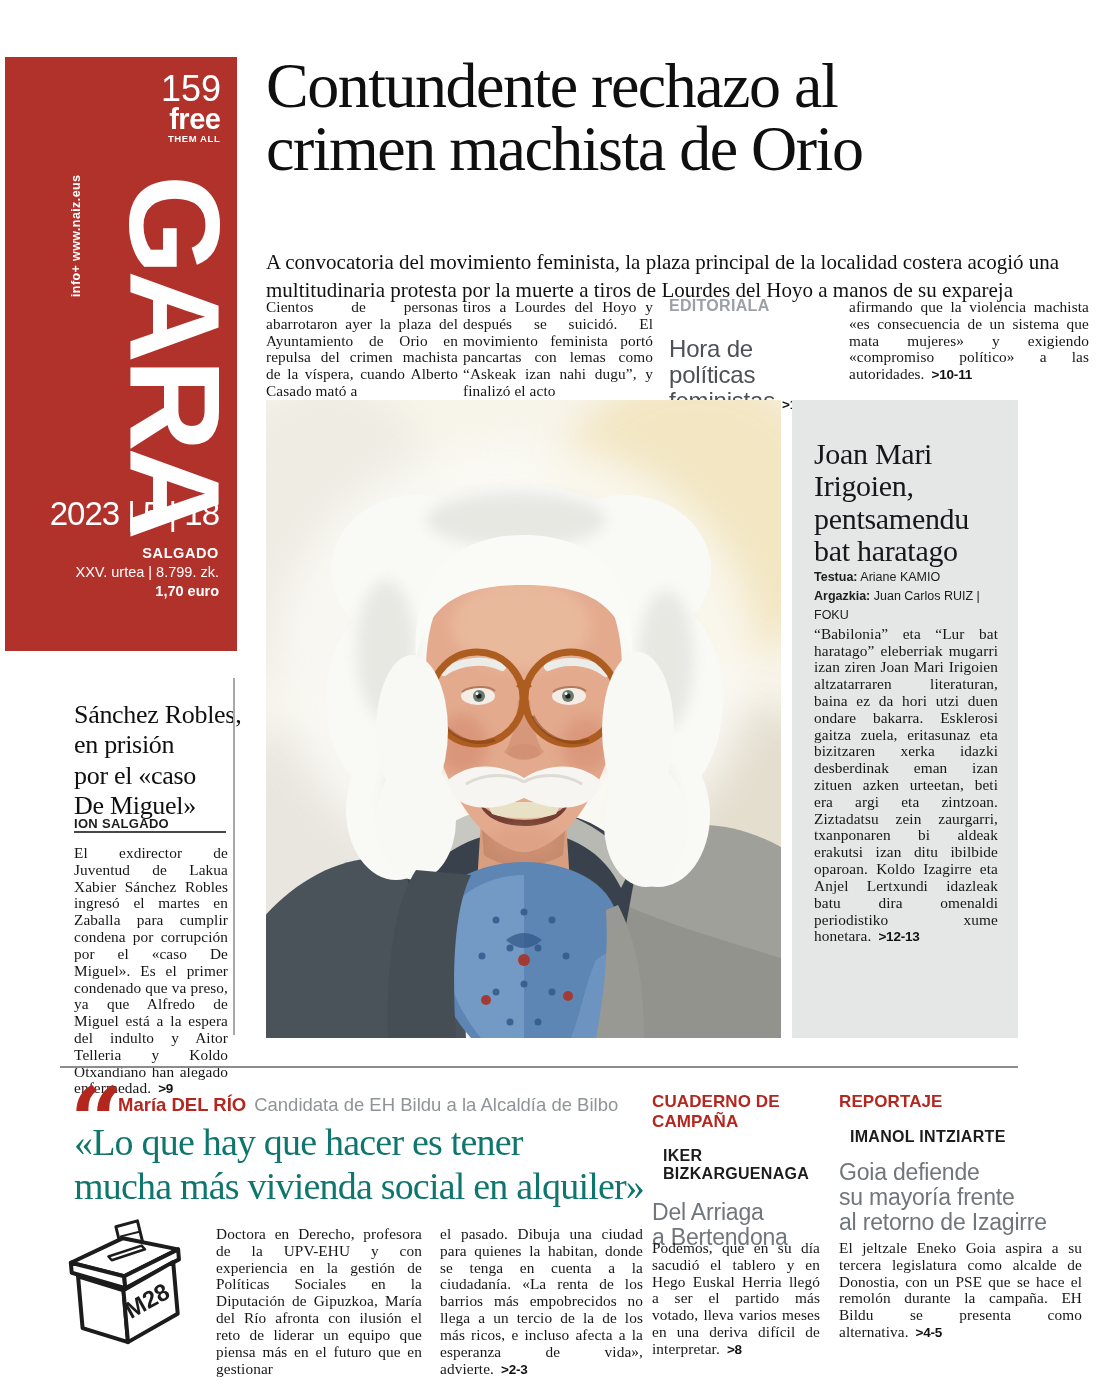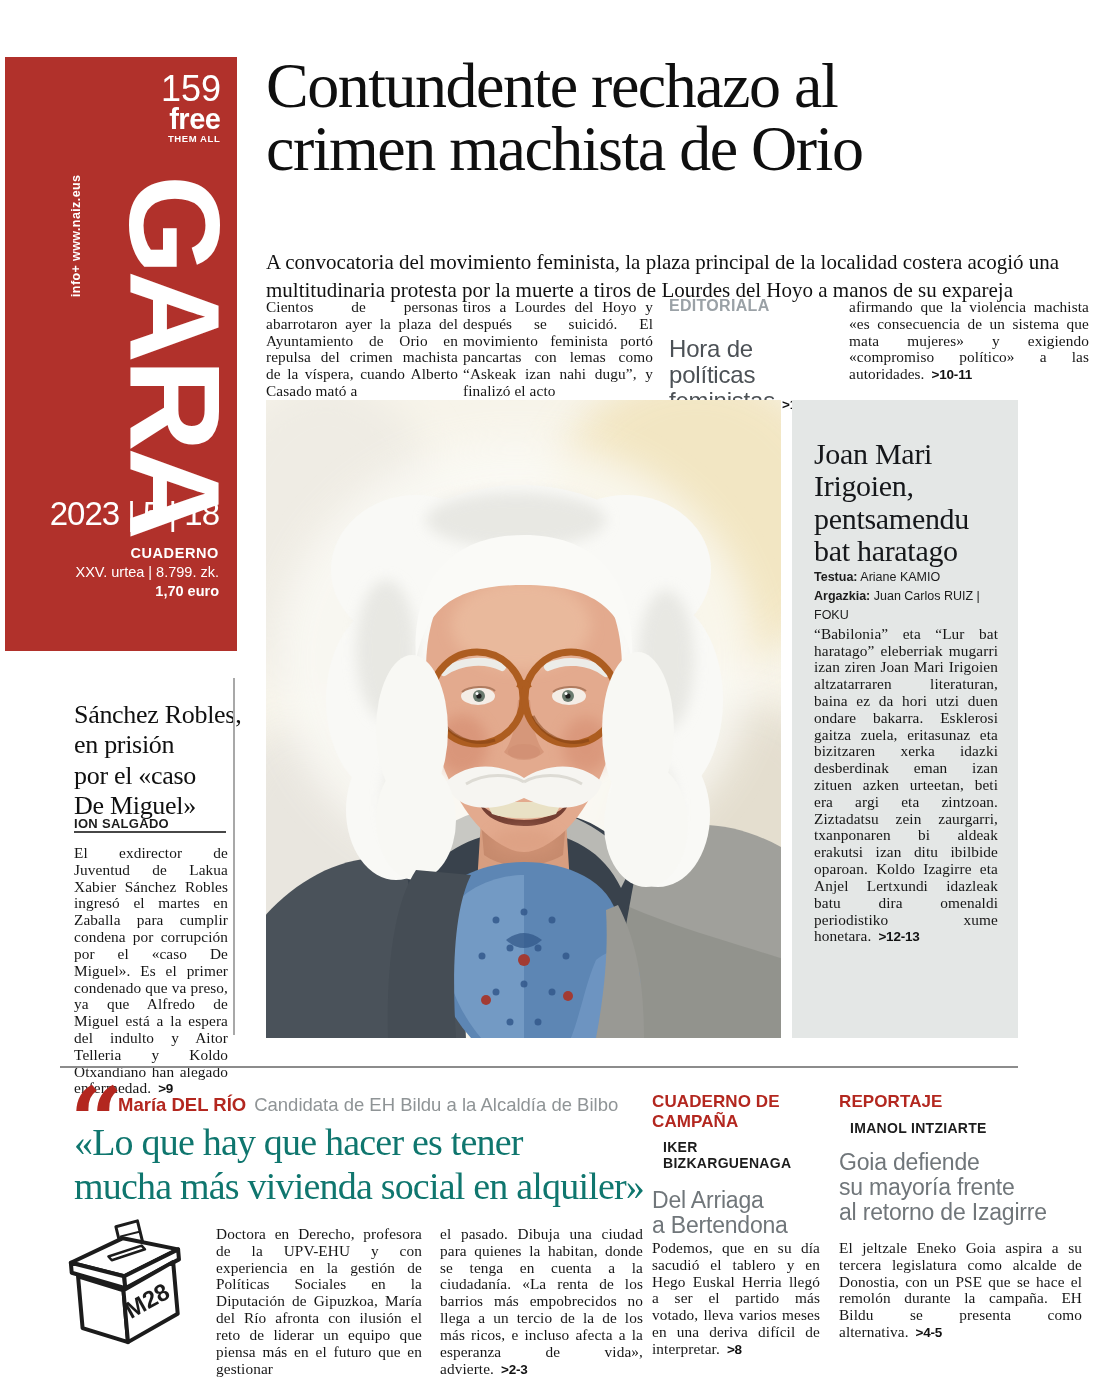--- a/index.html
+++ b/index.html
@@ -66,22 +66,22 @@
   .who-name{font-weight:700;color:#b3271f;}
   .who-role{color:#8f9496;margin-left:8px;font-weight:400;}
   .quote{left:74px;top:1120px;width:640px;font-size:38px;line-height:1.16;letter-spacing:-.8px;color:#0f766e;}
   .ballot{left:55px;top:1218px;width:145px;height:135px;}
   .int-col1{left:216px;top:1226px;width:206px;}
   .int-col2{left:440px;top:1226px;width:203px;}
 
   
   .kicker-red{font-family:"Liberation Sans",sans-serif;font-weight:700;font-size:17px;line-height:1.15;
               color:#b3271f;letter-spacing:.1px;}
-  .promo-byline{font-family:"Liberation Sans",sans-serif;font-weight:700;font-size:14px;color:#1c1c1c;
-                letter-spacing:.3px;margin-top:8px;padding-left:11px;}
+  .promo-byline{font-family:"Liberation Sans",sans-serif;font-weight:700;font-size:16px;color:#1c1c1c;
+                letter-spacing:.3px;margin-top:16px;padding-left:11px;}
   .promo-title{font-family:"Liberation Sans",sans-serif;font-size:23px;line-height:1.1;color:#70767a;
                letter-spacing:-.2px;}
   .campaign{left:652px;top:1092px;width:168px;}
   .campaign-title{margin-top:17px;}
   .campaign-body{position:absolute;left:652px;top:1240px;width:168px;}
   .report{left:839px;top:1092px;width:250px;}
   .report-title{margin-top:14px;}
   .report-body{position:absolute;left:839px;top:1240px;width:243px;}
 </style>
 </head>
@@ -94,21 +94,21 @@
       <span class="issue-num">159</span>
       <span class="free-stack">
         <span class="free-word">free</span>
         <span class="free-sub">THEM ALL</span>
       </span>
     </div>
     <div class="abs info-url sans">info+ www.naiz.eus</div>
     <div class="abs gara-logo sans">GARA</div>
     <div class="date-block sans">
       <div class="date-line">2023 | 5 | 18</div>
-      <div class="weekday">CUADERNO</div>
+      <div class="weekday">SALGADO</div>
       <div class="edition">XXV. urtea | 8.799. zk.</div>
       <div class="price">1,70  euro</div>
     </div>
   </div>
 
   <h1 class="abs headline pre" style="margin:0;font-weight:400;">Contundente rechazo al
 crimen machista de Orio</h1>
   <div class="abs deck pre">A convocatoria del movimiento feminista, la plaza principal de la localidad costera acogió una
 multitudinaria protesta por la muerte a tiros de Lourdes del Hoyo a manos de su expareja</div>
   <p class="abs bodytxt lead-col1" style="margin:0;">Cientos de personas abarrotaron ayer la plaza del Ayuntamiento de Orio en repulsa del crimen machista de la víspera, cuando Alberto Casado mató a</p>

